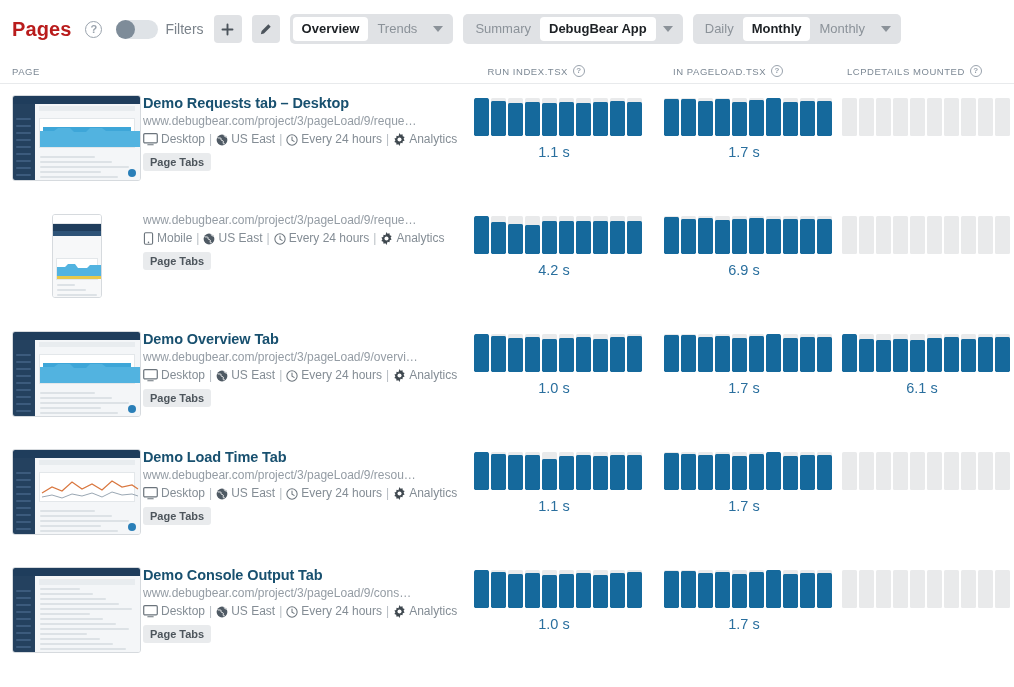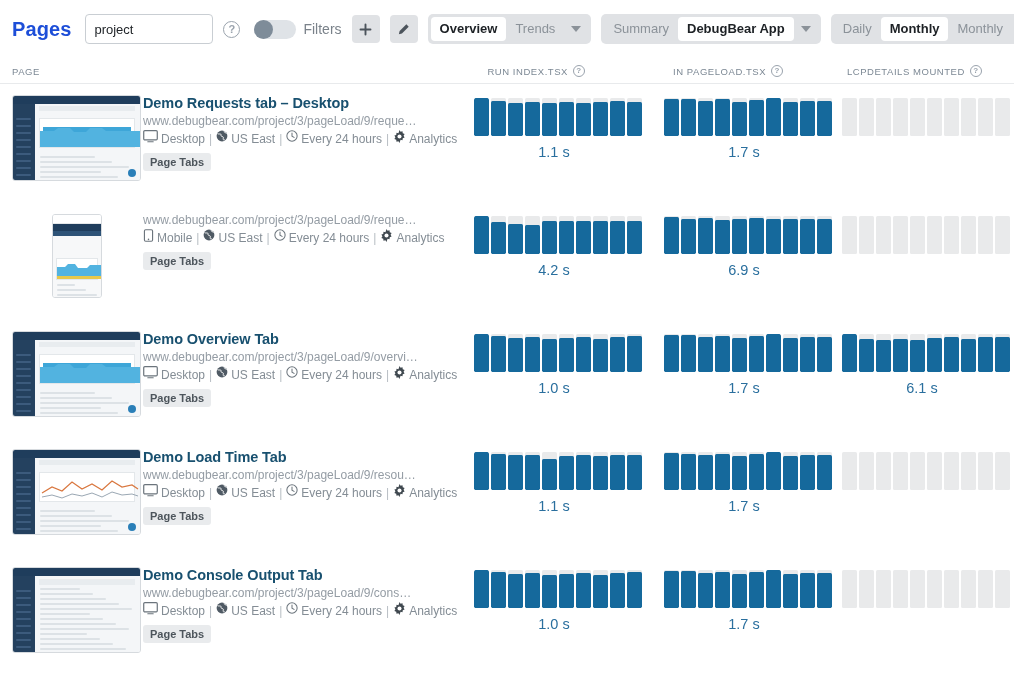--- a/index.html
+++ b/index.html
@@ -16,21 +16,21 @@
     height: 58px;
     display: flex;
     align-items: center;
     padding: 0 12px 0 12px;
     gap: 10px;
     background: #ffffff;
   }
   .page-title {
     font-size: 20px;
     font-weight: bold;
-    color: #1d4ed8;
+    color: #b91c1c;
     letter-spacing: .1px;
     margin-right: 4px;
   }
   .search-input {
     width: 128px;
     height: 30px;
     border: 1px solid #c9ced3;
     border-radius: 4px;
     padding: 0 8px;
     font-size: 13px;
@@ -191,21 +191,21 @@
     color: #949ca4;
     margin-bottom: 2px;
     white-space: nowrap;
     overflow: hidden;
   }
   .row-meta {
     font-size: 12px;
     color: #848d95;
     display: flex;
     flex-wrap: wrap;
-    align-items: flex-start;
+    align-items: center;
     gap: 3px;
     line-height: 19px;
   }
   .row-meta .ic { display:inline-flex; align-items:center; color:#6b747c; }
   .row-meta .sep { color: #b7bdc3; margin: 0 1px; }
   .badge {
     display: inline-block;
     margin-top: 4px;
     background: #e9ebed;
     color: #4d555c;
@@ -270,21 +270,20 @@
   .tbm-body { position:absolute; left:0; top:21px; right:0; bottom:0; background:#f7f8f9; }
   .tbm-chart { position:absolute; left:3px; top:22px; right:3px; height:22px; background:#ffffff; border:1px solid #e3e7ea; }
 </style>
 </head>
 <body>
 
 <div class="toolbar">
 
   <div class="page-title">Pages</div>
 
-  <input class="search-input" type="text" value="project" style="">
 
   <span class="help-icon">?</span>
 
   <div class="filters-group">
     <div class="switch">
         <div class="knob"></div>
       </div>
     <span class="filters-label">Filters</span>
   </div>
 

